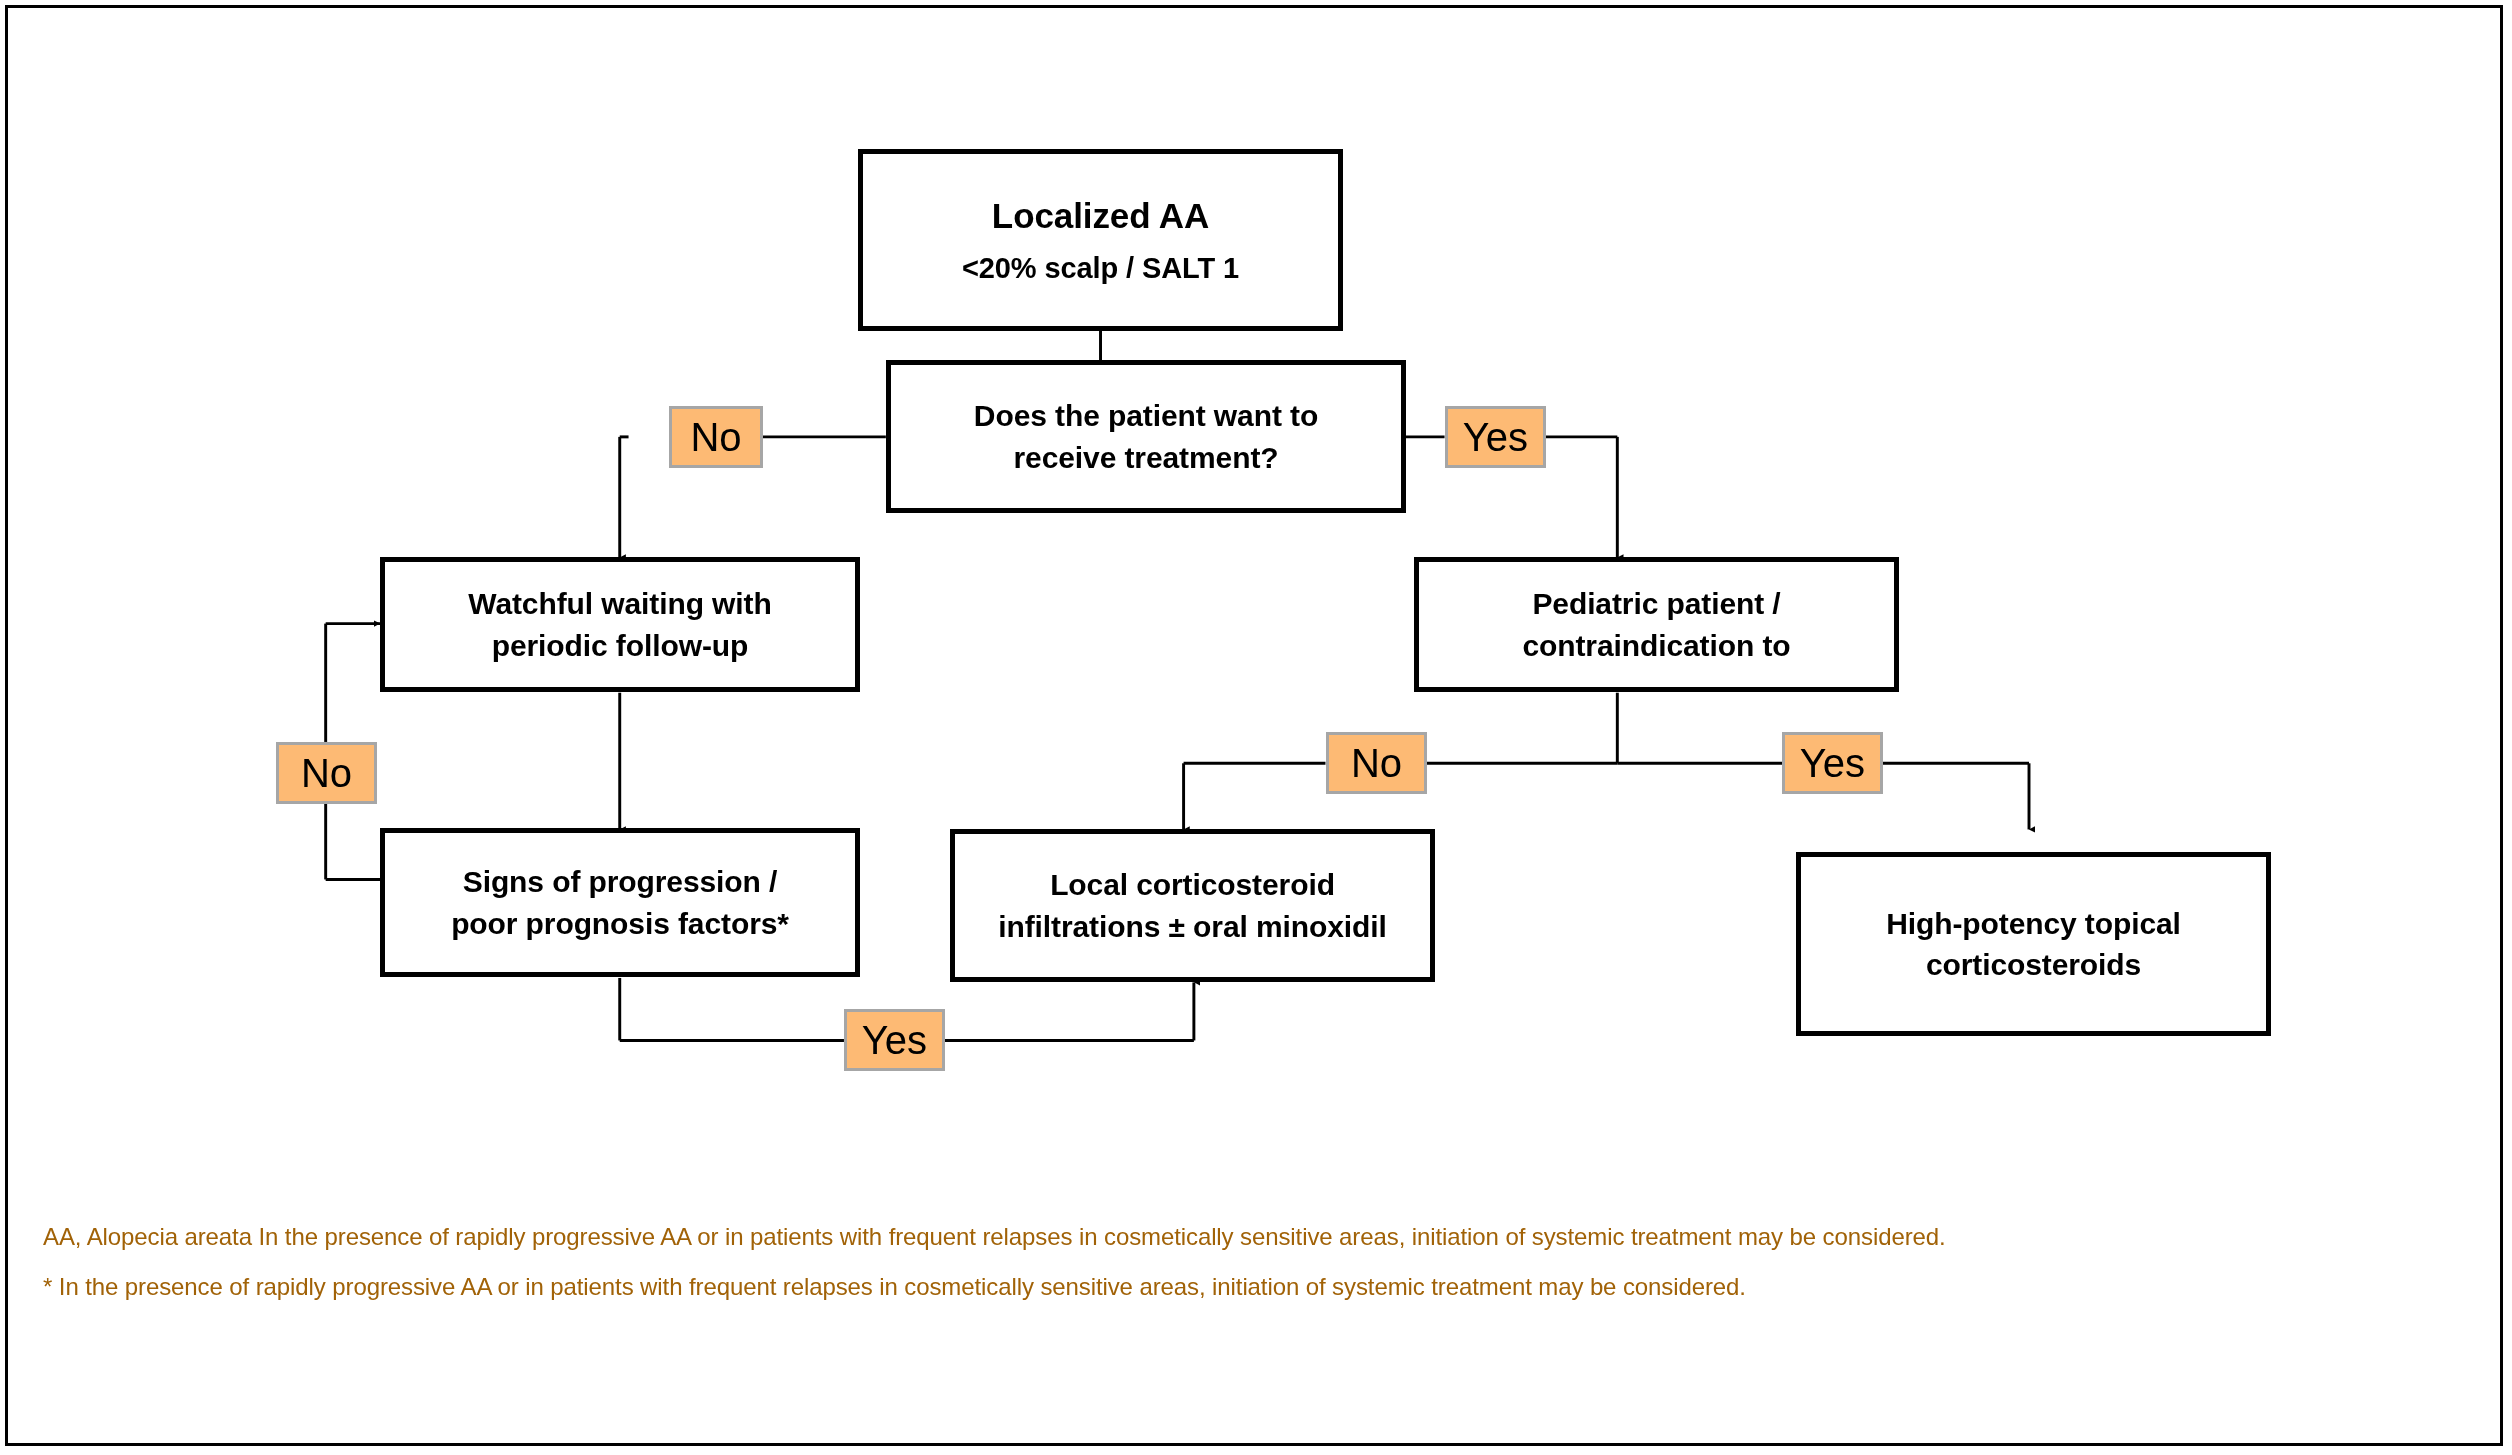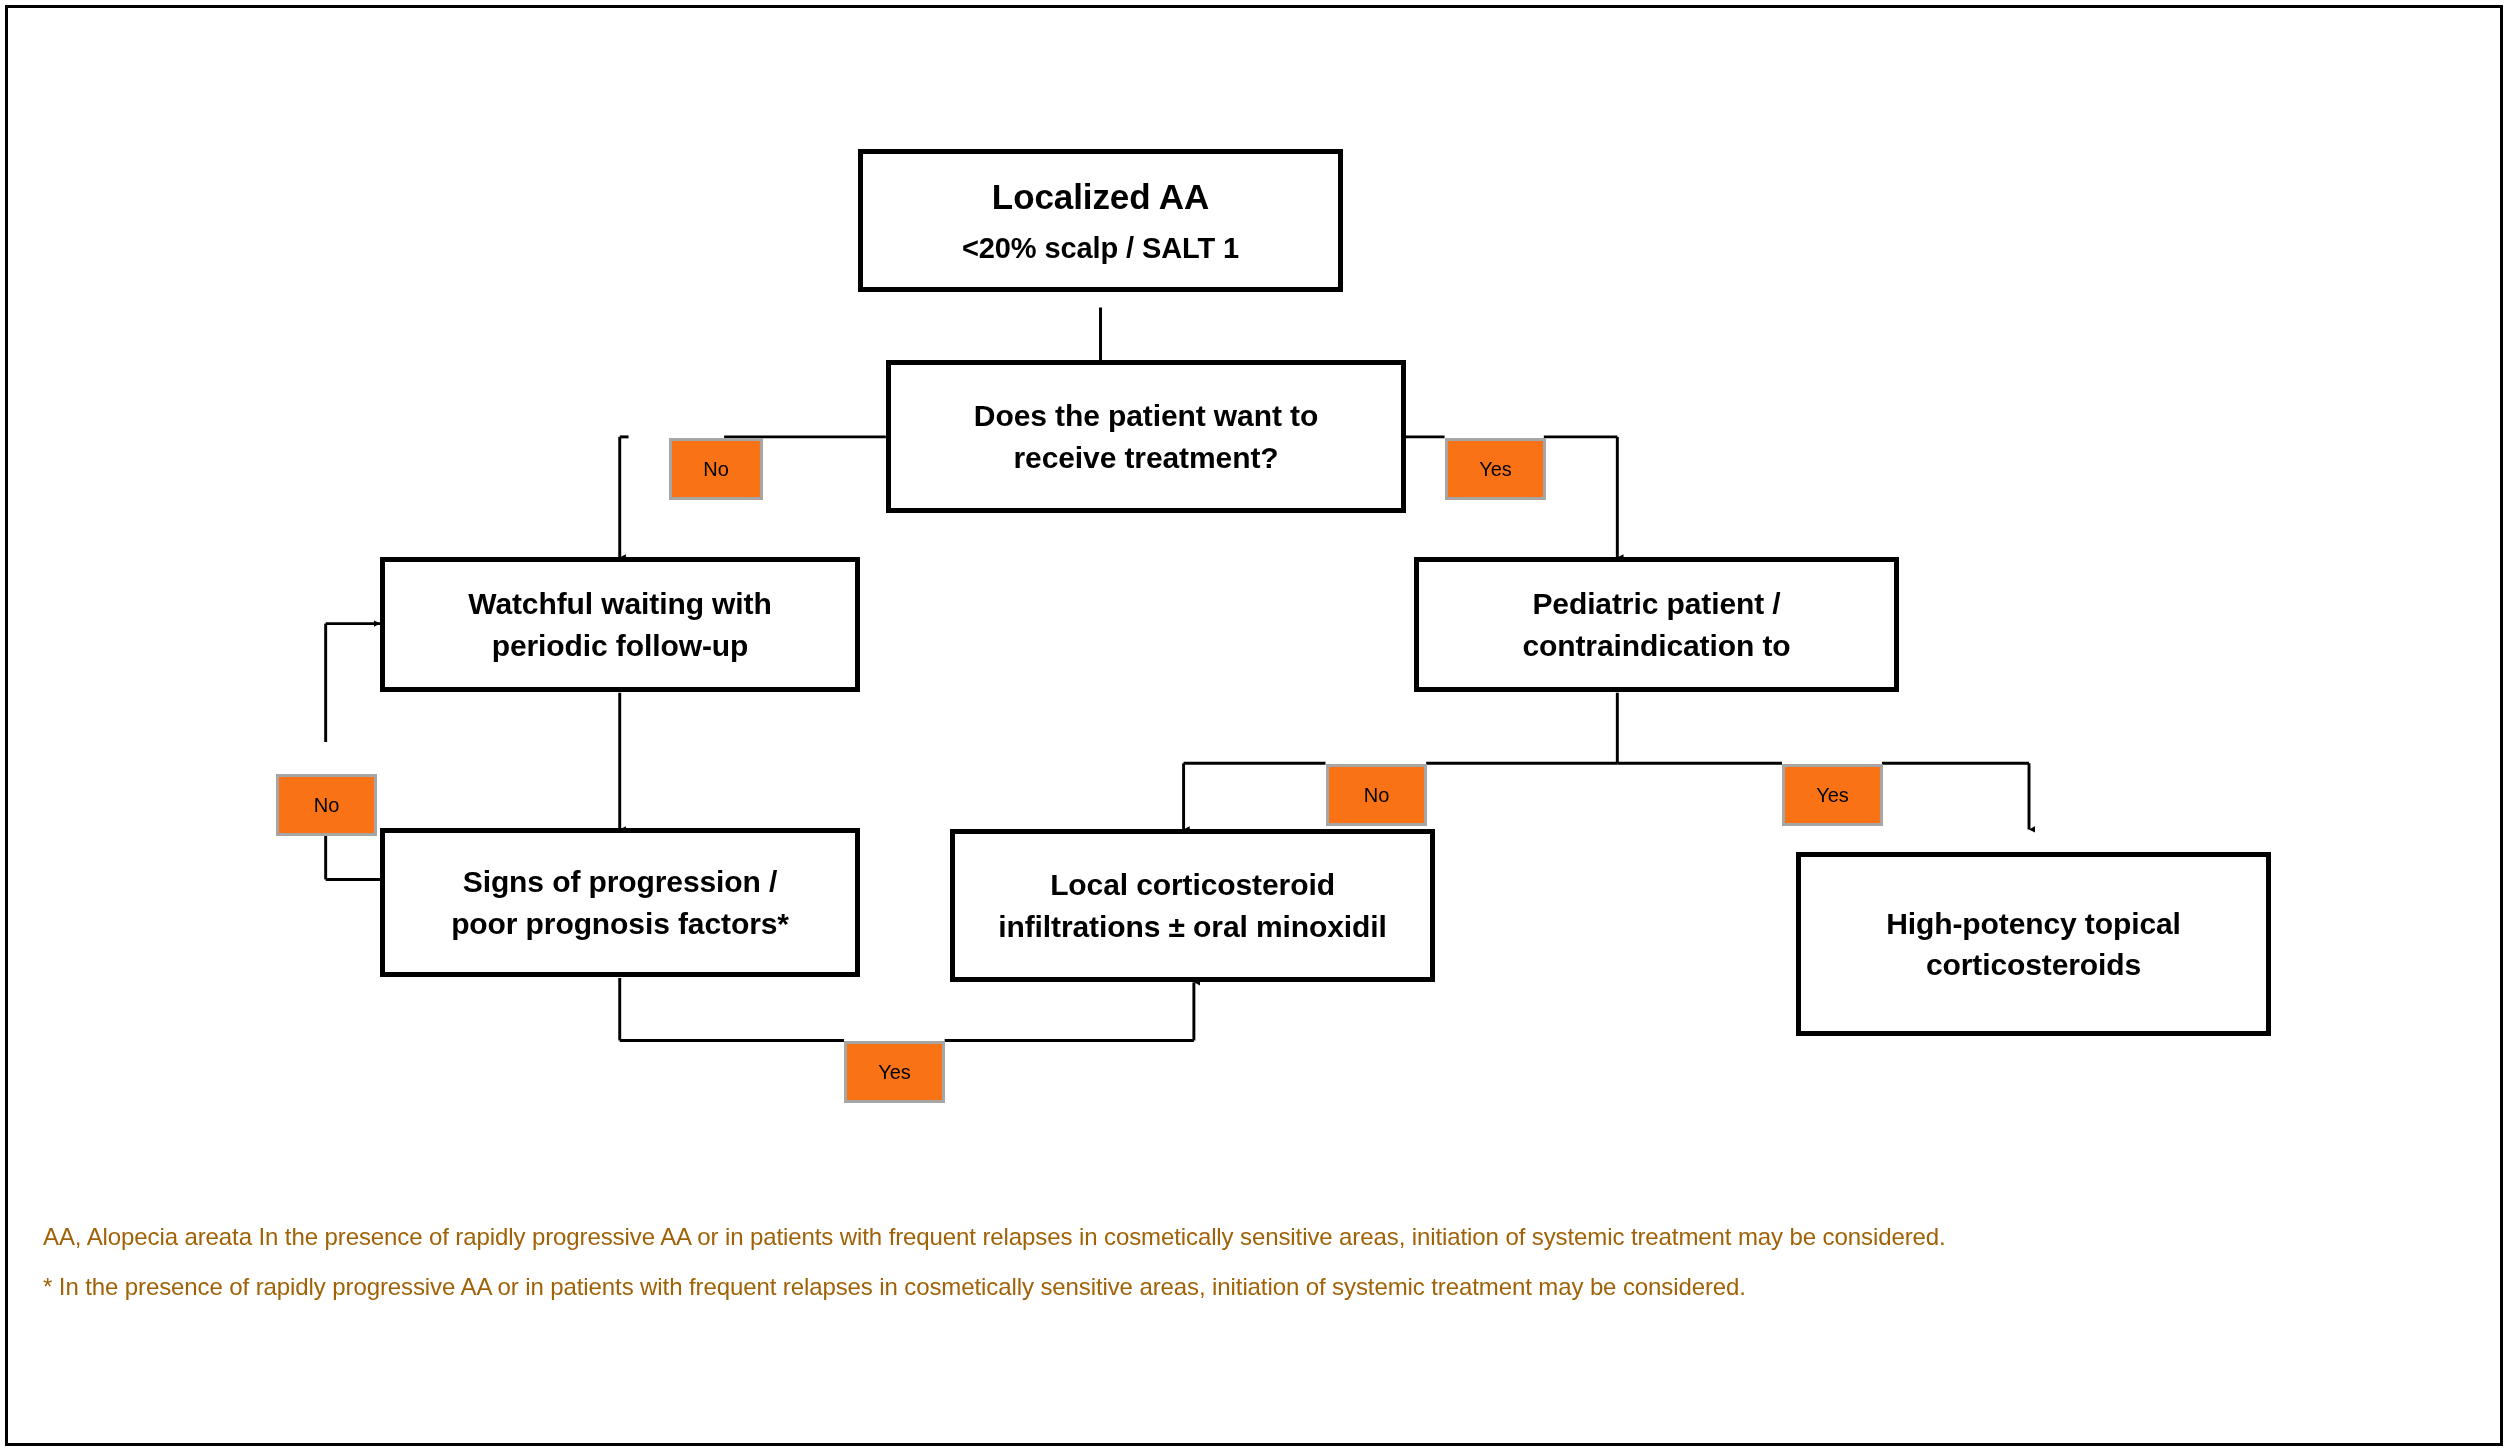--- a/index.html
+++ b/index.html
@@ -49,30 +49,29 @@
   }
   .node .ln{display:block;white-space:nowrap;}
   .node .title{font-size:35px;}
   .node .sub{font-size:29px;margin-top:7.4px;}
   .node .body{font-size:30px;}
 
   
   .edge-label{
     position:absolute;
     box-sizing:border-box;
-    background:#f97316;
+    background:#fdba74;
     border:3.7px solid #a6a6a6;
     display:flex;
     align-items:center;
     justify-content:center;
-    font-size:20px;
+    font-size:40px;
     font-weight:normal;
     color:#000000;
     line-height:1;
-    margin-top:32px;
   }
 
   
   .footnote{
     position:absolute;
     font-size:24px;
     color:#a16207;
     white-space:nowrap;
     letter-spacing:-0.1px;
   }
@@ -133,21 +132,21 @@
       <line x1="1803" y1="1038" x2="1610" y2="1038"></line>
       <path d="M1610,1038 L1610,1128" marker-end="url(#arrowDown)"></path>
 
       <line x1="2200" y1="1038" x2="2424" y2="1038"></line>
 
       <line x1="2560" y1="1038" x2="2760" y2="1038"></line>
       <path d="M2760,1038 L2760,1128" marker-end="url(#arrowDown)"></path>
     </g>
   </svg>
 
-  <div class="node" style="left:858px; top:149px; width:485px; height:143px;">
+  <div class="node" style="left:858px; top:149px; width:485px; height:182px;">
     <span class="ln title">Localized AA</span>
     <span class="ln sub">&lt;20% scalp / SALT 1</span>
   </div>
 
   <div class="node" style="left:886px; top:360px; width:520px; height:153px;">
     <span class="ln body">Does the patient want to</span>
     <span class="ln body">receive treatment?</span>
   </div>
 
   <div class="node" style="left:380px; top:557px; width:480px; height:135px;">

